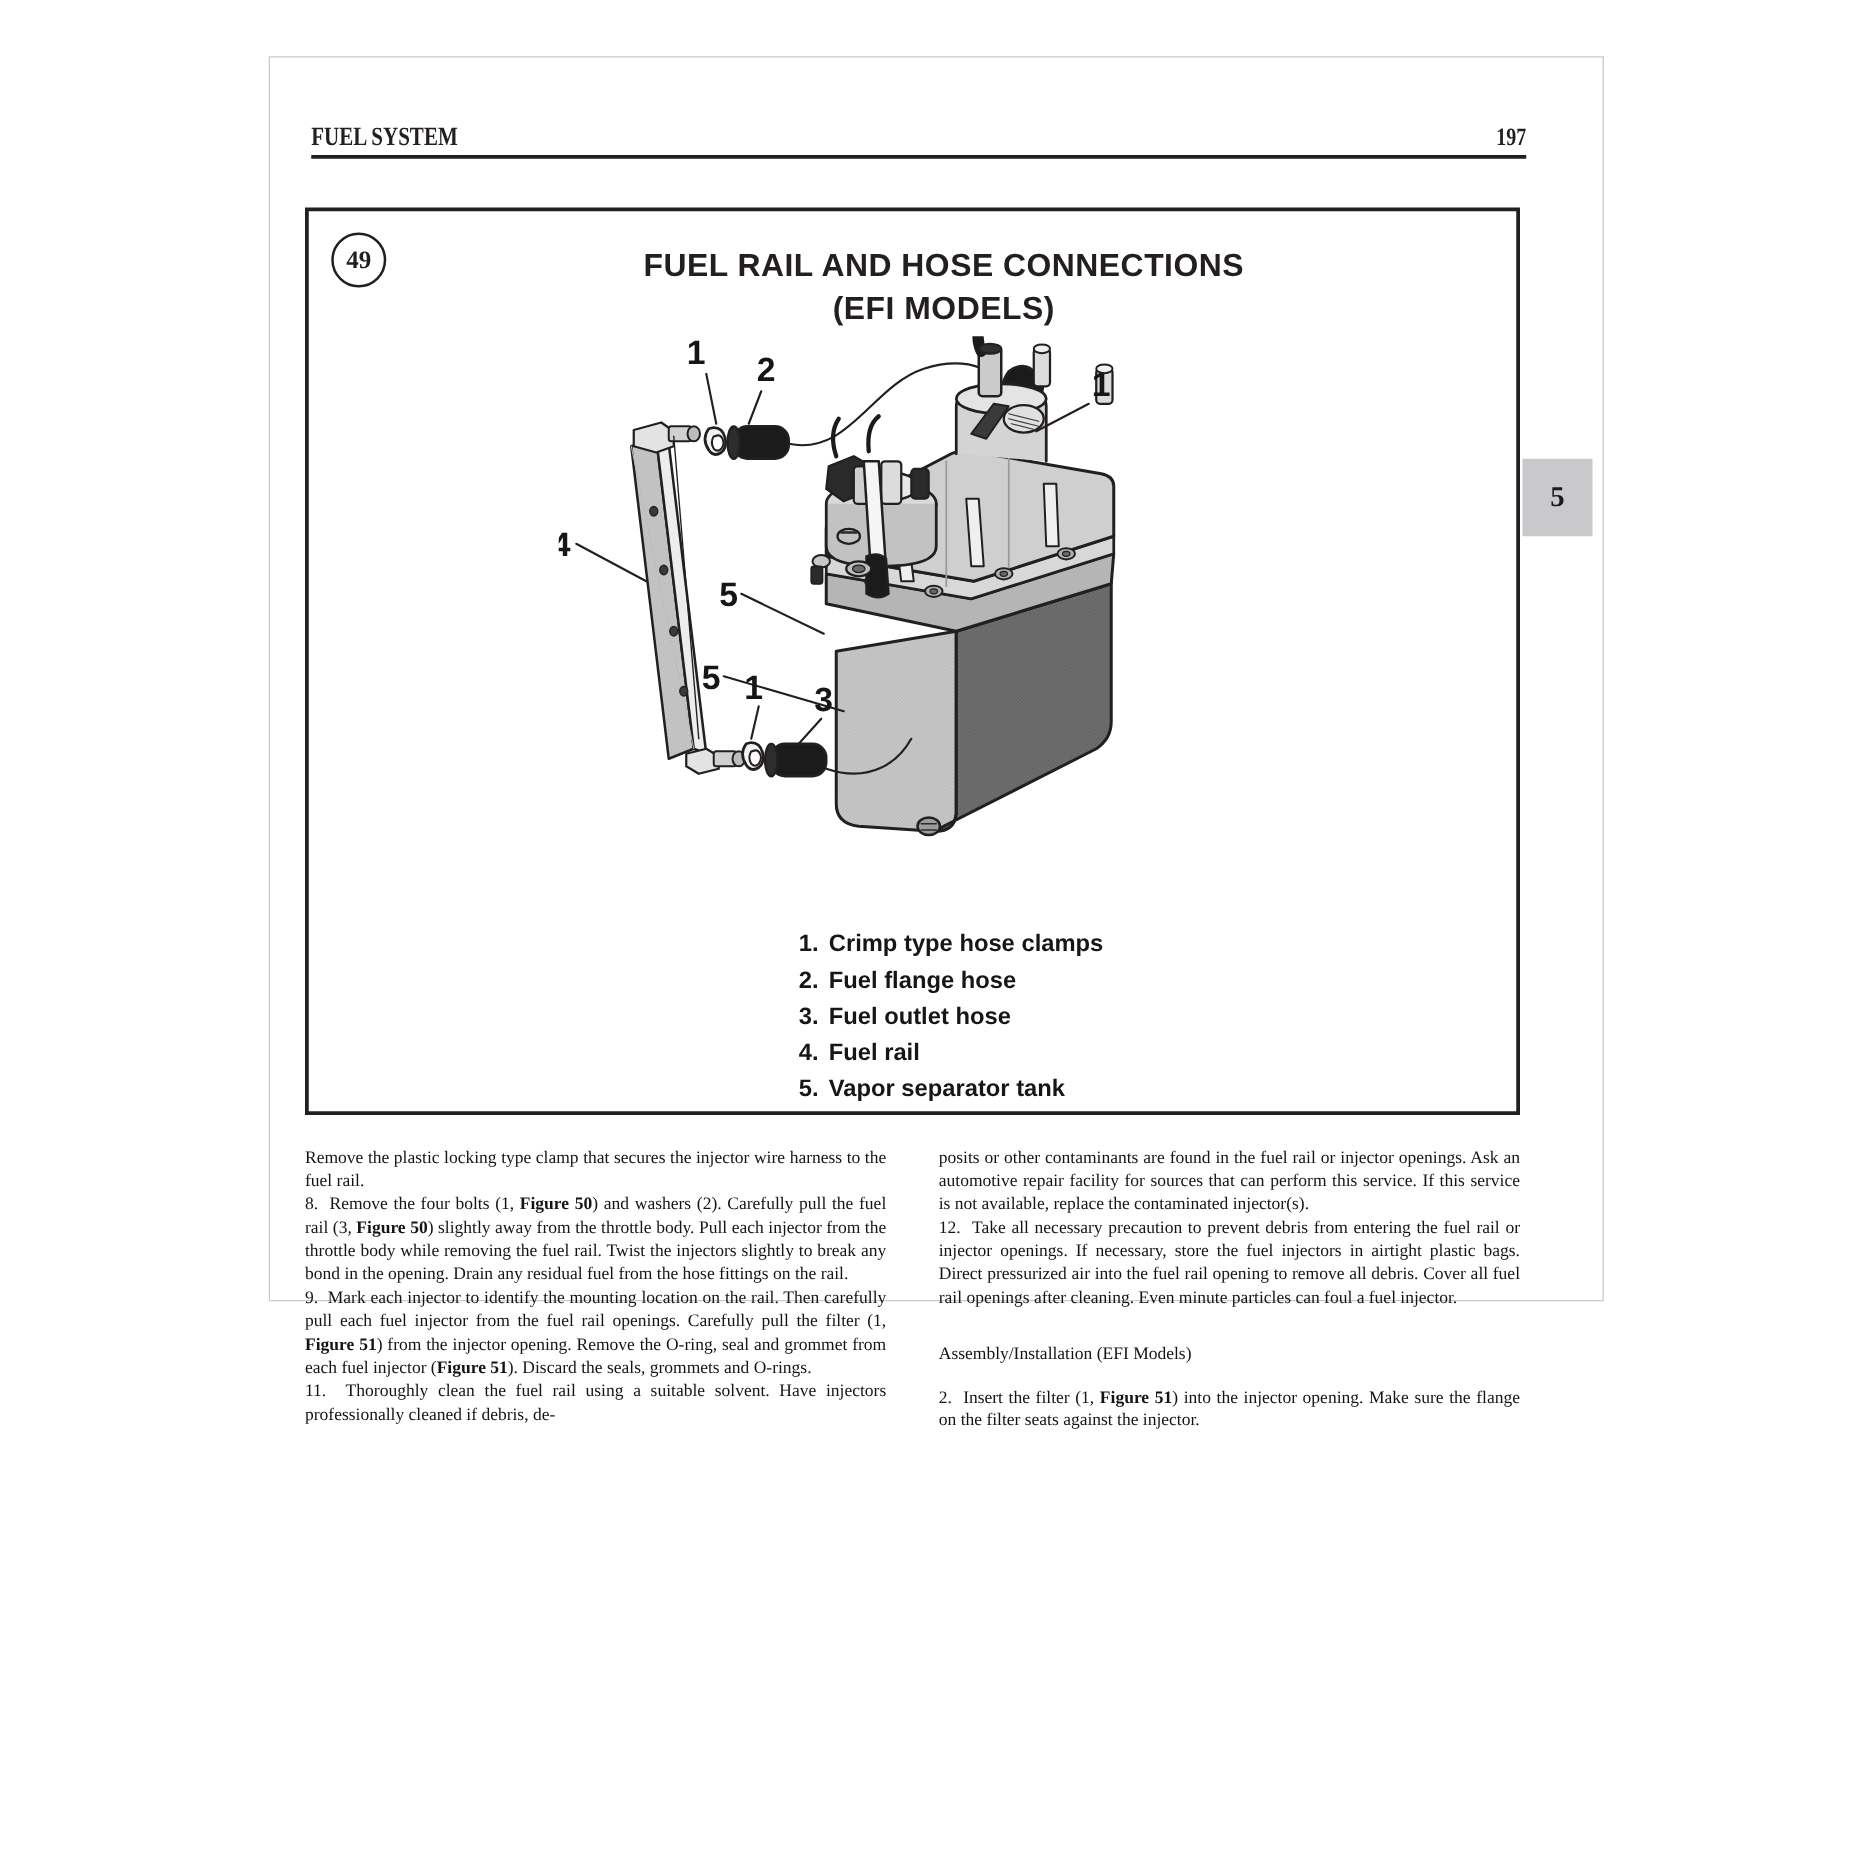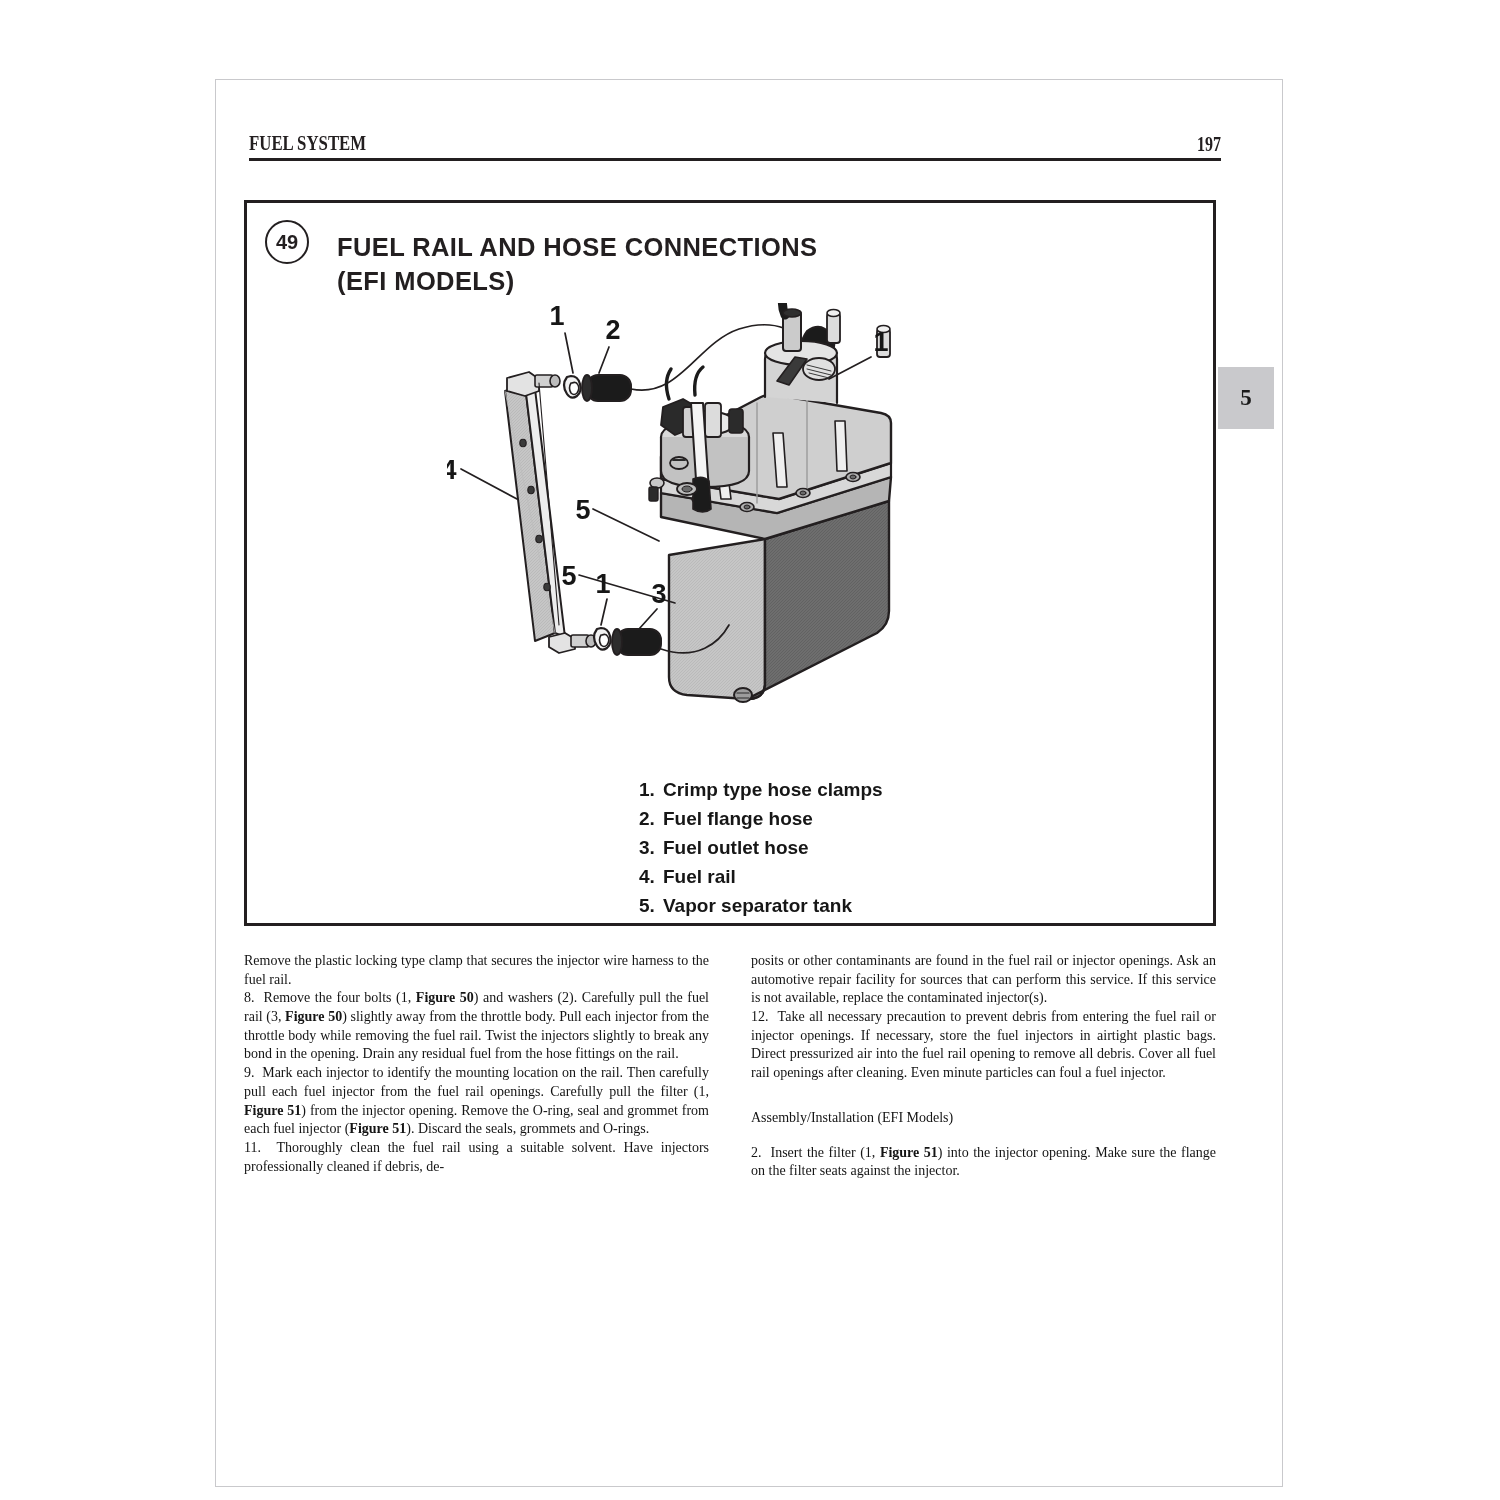--- a/index.html
+++ b/index.html
@@ -15,25 +15,24 @@
     font-family: "Liberation Serif", serif;
     -webkit-font-smoothing: antialiased;
   }
 
   
   #page-sheet {
     position: absolute;
     left: 215px;
     top: 45px;
     width: 1068px;
-    height: 1408px;
+    height: 996px;
     background: #ffffff;
     border: 1px solid #c9c9cc;
     box-sizing: border-box;
-    margin-top: 34px;
   }
 
   
   #header {
     position: absolute;
     left: 33px;
     top: 45px;
     width: 972px;
     height: 36px;
   }
@@ -90,31 +89,32 @@
     position: absolute;
     left: 18px;
     top: 17px;
     width: 44px;
     height: 44px;
     border: 2.5px solid #231f20;
     border-radius: 50%;
     display: flex;
     align-items: center;
     justify-content: center;
-    font-family: Liberation Sans, sans-serif;
+    font-family: Liberation Serif, serif;
     font-weight: bold;
     font-size: 20px;
     color: #231f20;
     box-sizing: border-box;
   }
   #fig-title {
     position: absolute;
     left: 90px;
     right: 40px;
     top: 28px;
+    text-align: center;
     font-family: "Liberation Sans", sans-serif;
     font-weight: bold;
     font-size: 25.5px;
     line-height: 1.32;
     letter-spacing: 0.4px;
     color: #231f20;
   }
   #fig-title .l2 { display: block; }
 
   

